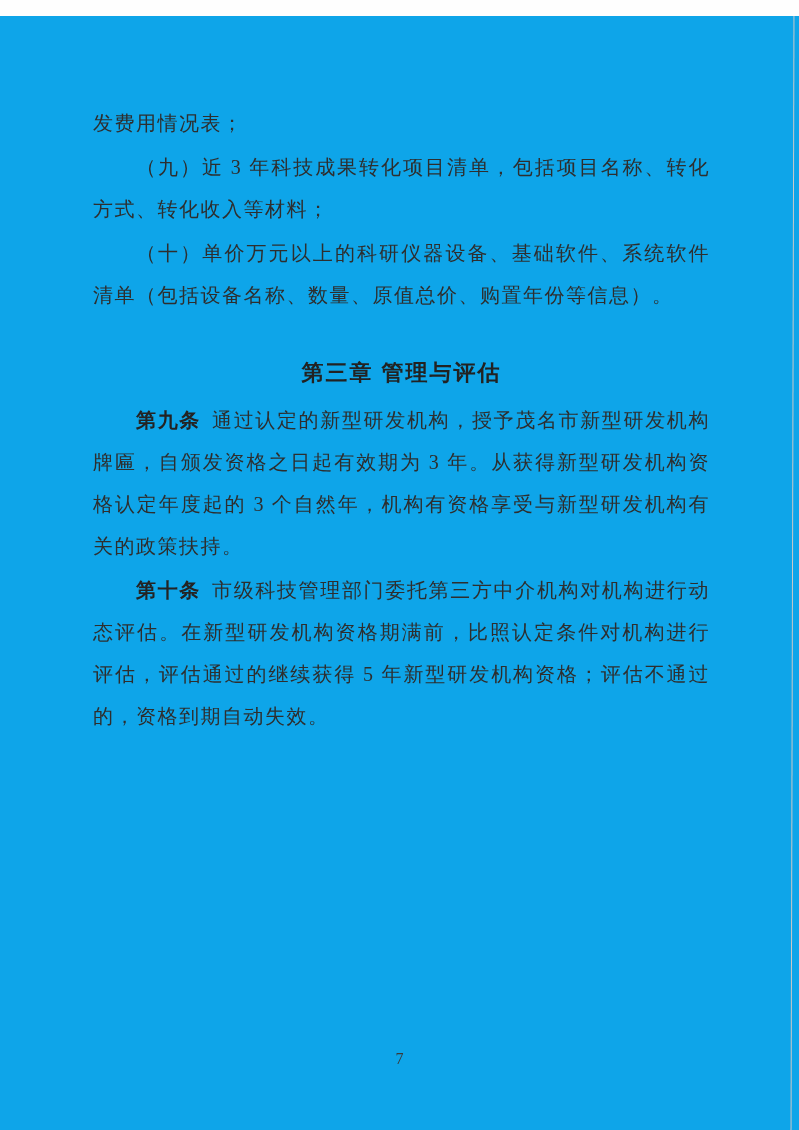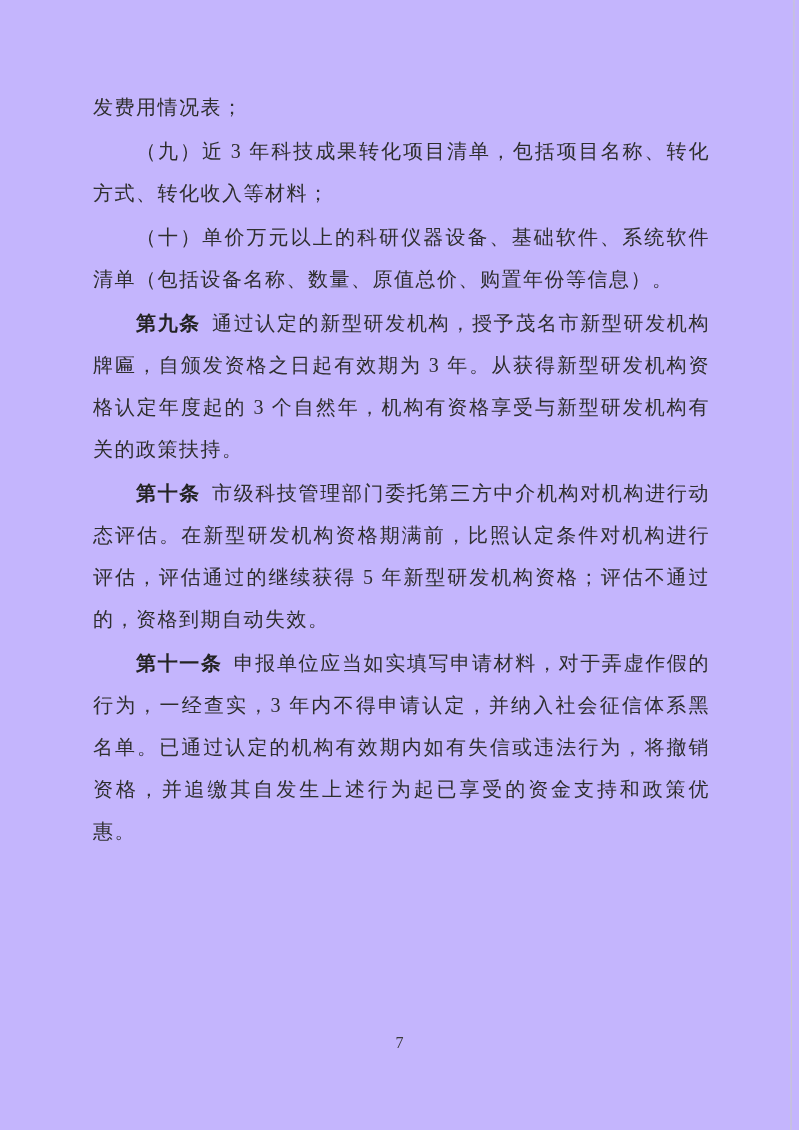--- a/index.html
+++ b/index.html
@@ -10,21 +10,22 @@
     width: 799px;
     height: 1130px;
     position: relative;
     background: #fefefe;
     overflow: hidden;
     font-family: "Liberation Serif", serif;
   }
   .page {
     position: absolute;
     inset: 0;
-    background: #c4b5fd;
+    background: #0ea5e9;
+    margin-top: 16px;
   }
   .scan-edge {
     position: absolute;
     top: 0;
     bottom: 0;
     right: 6px;
     width: 1px;
     background: #c9c9c9;
     transform: skewX(-0.15deg);
   }
@@ -78,32 +79,30 @@
 
   <div class="content">
 
     <p>发费用情况表；</p>
 
 
     <p class="indent">（九）近 3 年科技成果转化项目清单，包括项目名称、转化方式、转化收入等材料；</p>
 
     <p class="indent">（十）单价万元以上的科研仪器设备、基础软件、系统软件清单（包括设备名称、数量、原值总价、购置年份等信息）。</p>
 
+    <h2 class="chapter">第三章 管理与评估</h2>
 
     <p class="indent">
       <span class="art-num">第九条</span><span>通过认定的新型研发机构，授予茂名市新型研发机构牌匾，自颁发资格之日起有效期为 3 年。从获得新型研发机构资格认定年度起的 3 个自然年，机构有资格享受与新型研发机构有关的政策扶持。</span>
     </p>
 
     <p class="indent">
       <span class="art-num">第十条</span><span>市级科技管理部门委托第三方中介机构对机构进行动态评估。在新型研发机构资格期满前，比照认定条件对机构进行评估，评估通过的继续获得 5 年新型研发机构资格；评估不通过的，资格到期自动失效。</span>
     </p>
 
-    <p class="indent">
-      <span class="art-num">第十一条</span><span>申报单位应当如实填写申请材料，对于弄虚作假的行为，一经查实，3 年内不得申请认定，并纳入社会征信体系黑名单。已通过认定的机构有效期内如有失信或违法行为，将撤销资格，并追缴其自发生上述行为起已享受的资金支持和政策优惠。</span>
-    </p>
 
 
   </div>
 
   <div class="page-number">7</div>
 
   <div class="scan-edge"></div>
 
 </div>
 

